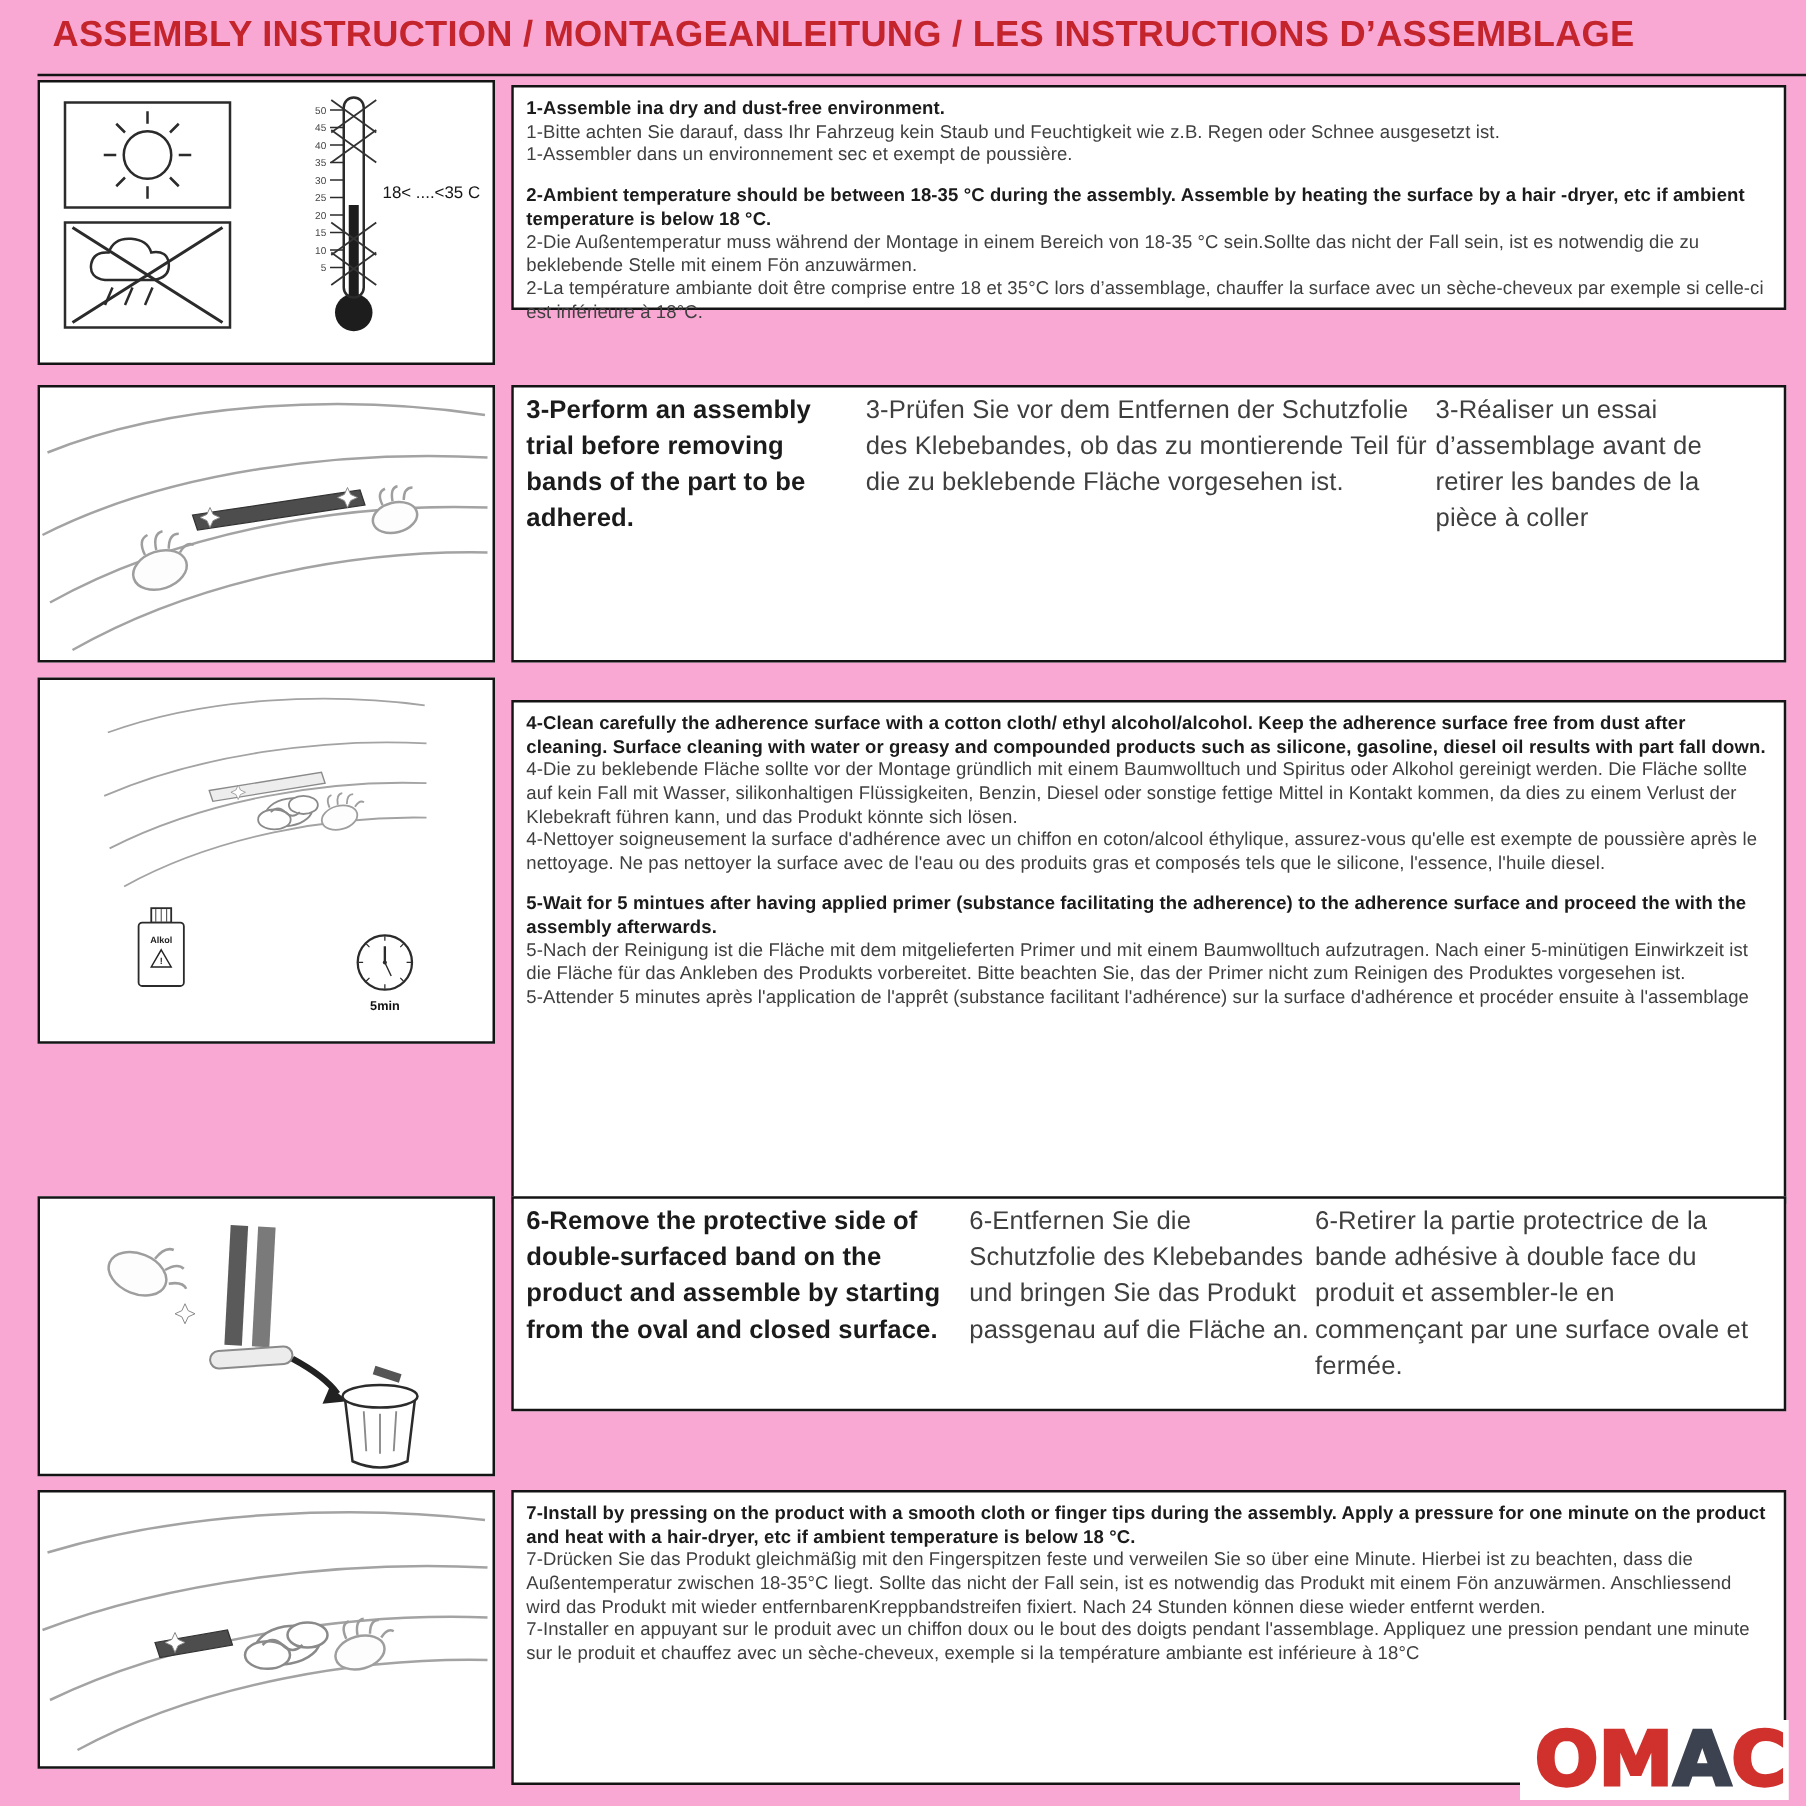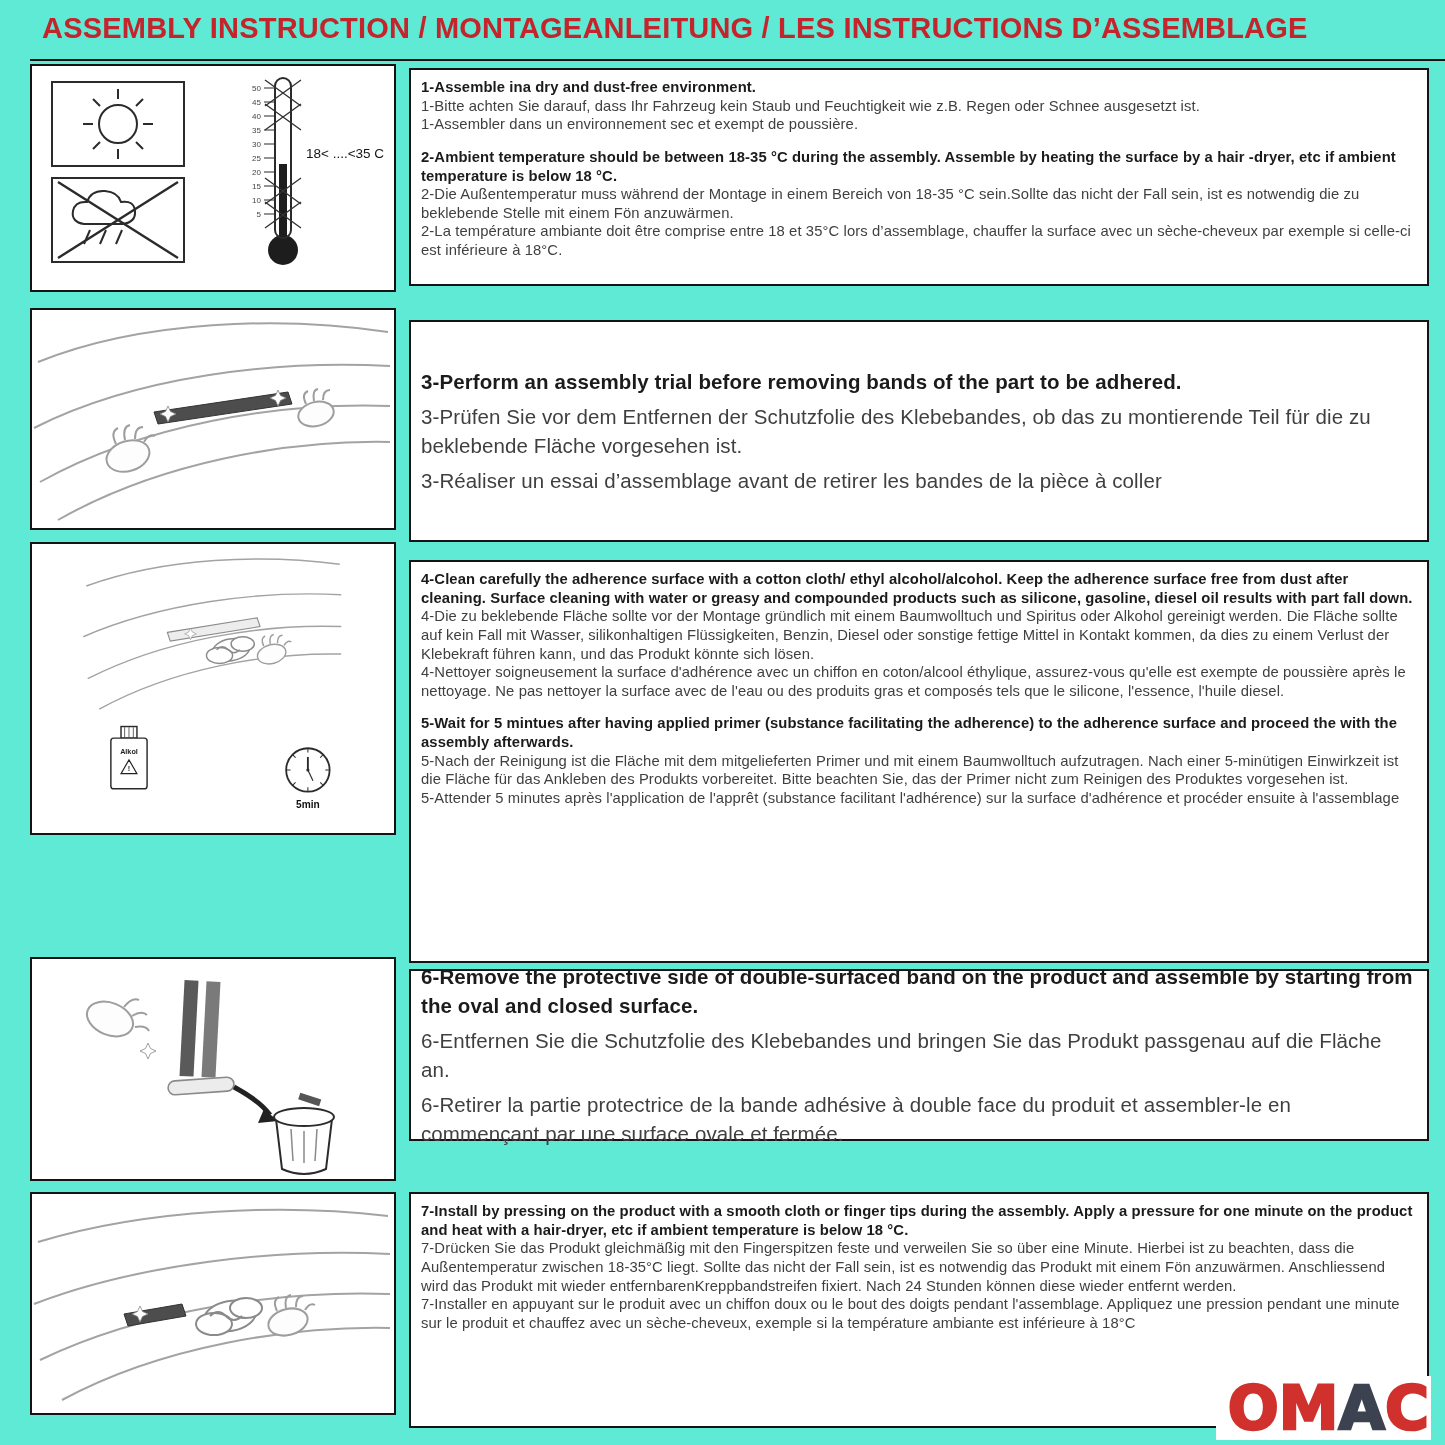--- a/index.html
+++ b/index.html
@@ -1,27 +1,27 @@
 <!DOCTYPE html>
 <html><head>
 <meta charset="utf-8">
 <style>
   html,body { margin:0; padding:0; background:#ffffff; }
   body { width:1445px; height:1445px; position:relative; font-family:"Liberation Sans", sans-serif; }
-  .page { position:absolute; inset:0; background:#5eead4; overflow:hidden;padding-left:20px; }
+  .page { position:absolute; inset:0; background:#f9a8d4; overflow:hidden;padding-left:20px; }
 
   .title { position:absolute; left:42px; top:12px; font-size:29px; font-weight:800;
            color:#C4242B; letter-spacing:0.2px; white-space:nowrap; }
   .title-rule { position:absolute; left:30px; right:0; top:59px; height:2px; background:#141414; }
 
   .box { position:absolute; border:2px solid #141414; background:#fff; box-sizing:border-box; }
   .illus { left:30px; width:366px; }
   .txt   { left:409px; width:1020px; }
   .pad   { padding:8px 12px 6px 10px; }
-  .center-v { display:flex; flex-direction:column; justify-content:center; padding:0 14px 0 10px;margin-top:12px; }
+  .center-v { display:flex; flex-direction:row; justify-content:center; padding:0 14px 0 10px; }
 
   .sz-s { font-size:14.8px; line-height:1.26; letter-spacing:0.1px; }
   .sz-l { font-size:20.5px; line-height:1.42; letter-spacing:0.1px; }
   .sz-l .para { margin:3px 0; }
 
   .para { margin:0; }
   .b { font-weight:700; color:#1b1b1b; }
   .r { font-weight:400; color:#3f3f3f; }
   .spacer { height:14px; }
 
@@ -78,21 +78,21 @@
           <text x="229" y="151">5</text>
         </g>
         <g stroke="#333" stroke-width="1.4">
           <path d="M233,14 L269,40 M269,14 L233,40 M233,38 L269,64 M269,38 L233,64"></path>
           <path d="M233,112 L269,138 M269,112 L233,138 M233,136 L269,162 M269,136 L233,162"></path>
         </g>
         <text x="274" y="92" font-size="13.5" fill="#151515" font-family="Liberation Sans, sans-serif">18&lt; ....&lt;35 C</text>
       </g>
     </svg>
   </div>
-  <div class="box txt pad sz-s" style="top:68px;height:218px">
+  <div class="box txt pad sz-s" style="top:68px;height:180px">
     <p class="para b">1-Assemble ina dry and dust-free environment.</p>
     <p class="para r">1-Bitte achten Sie darauf, dass Ihr Fahrzeug kein Staub und Feuchtigkeit wie z.B. Regen oder Schnee ausgesetzt ist.</p>
     <p class="para r">1-Assembler dans un environnement sec et exempt de poussière.</p>
     <div class="spacer"></div>
     <p class="para b">2-Ambient temperature should be between 18-35 °C  during the assembly. Assemble by heating the surface by a hair -dryer, etc if ambient temperature is below 18 °C.</p>
     <p class="para r">2-Die Außentemperatur muss während der Montage in einem Bereich von 18-35 °C  sein.Sollte das nicht der Fall sein, ist es notwendig die zu beklebende Stelle mit einem Fön anzuwärmen.</p>
     <p class="para r">2-La température ambiante doit être comprise entre 18 et 35°C lors d’assemblage, chauffer la surface avec un sèche-cheveux par exemple si celle-ci est inférieure à 18°C.</p>
   </div>
 
   <div class="box illus" style="top:308px;height:222px">

